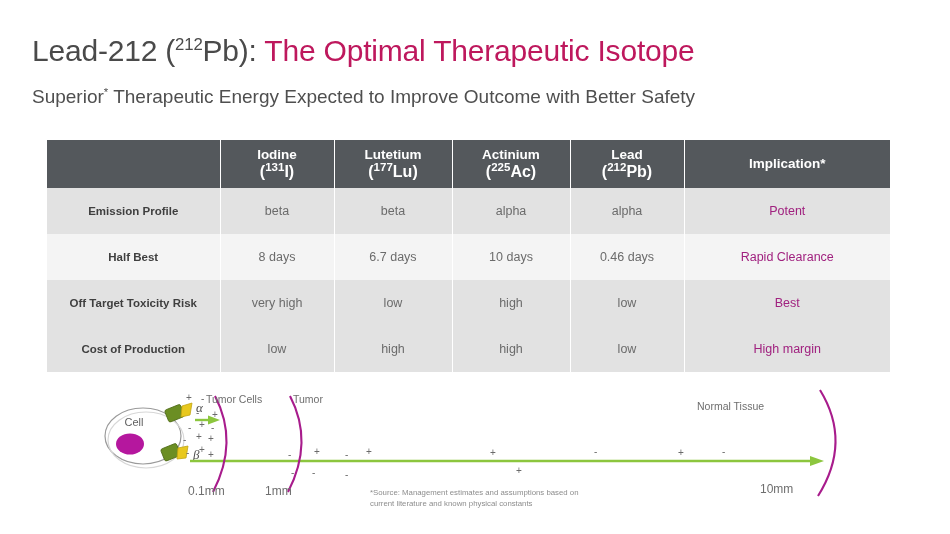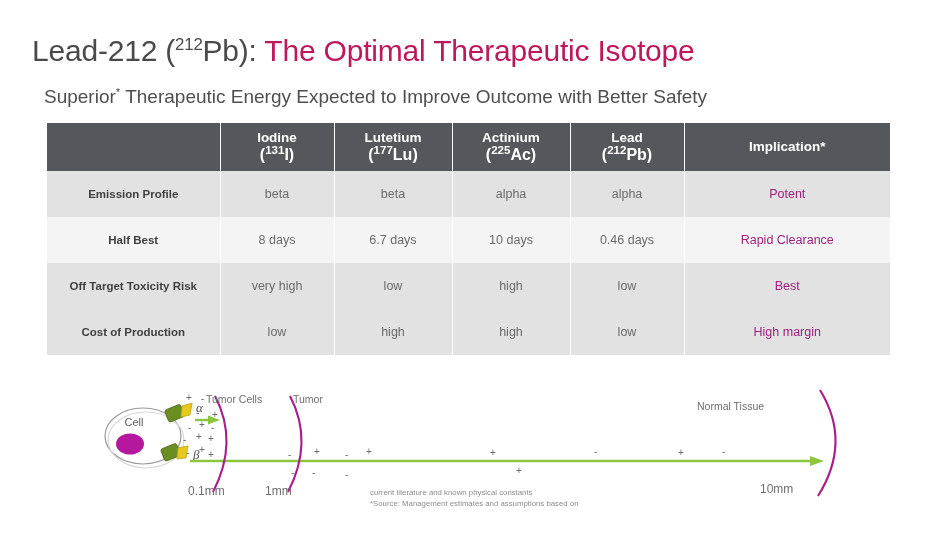--- a/index.html
+++ b/index.html
@@ -36,33 +36,32 @@
     line-height: 0;
   }
   #slide-subtitle {
     position: absolute;
     left: 32px;
     top: 86px;
     font-size: 19px;
     font-weight: 400;
     color: #4f4f4f;
     white-space: nowrap;
-    margin-left: 12px;
   }
   #slide-subtitle sup {
     font-size: 0.6em;
     vertical-align: super;
     line-height: 0;
   }
 
   
   #comparison-table {
     position: absolute;
     left: 47px;
-    top: 123px;
+    top: 140px;
     width: 843px;
     border-collapse: collapse;
     table-layout: fixed;
   }
   #comparison-table th,
   #comparison-table td {
     border-right: 1px solid #ffffff;
     padding: 0;
     text-align: center;
     vertical-align: middle;
@@ -299,15 +298,15 @@
   <text class="dg-charge" x="490" y="86">+</text>
   <text class="dg-charge" x="516" y="104">+</text>
   <text class="dg-charge" x="594" y="85">-</text>
   <text class="dg-charge" x="678" y="86">+</text>
   <text class="dg-charge" x="722" y="85">-</text>
 
 </svg>
 </div>
 
 <div id="footnote">
+  <div>*Source: Management estimates and assumptions based on</div>
   <div>current literature and known physical constants</div>
-  <div>*Source: Management estimates and assumptions based on</div>
 </div>
 
 </body></html>

